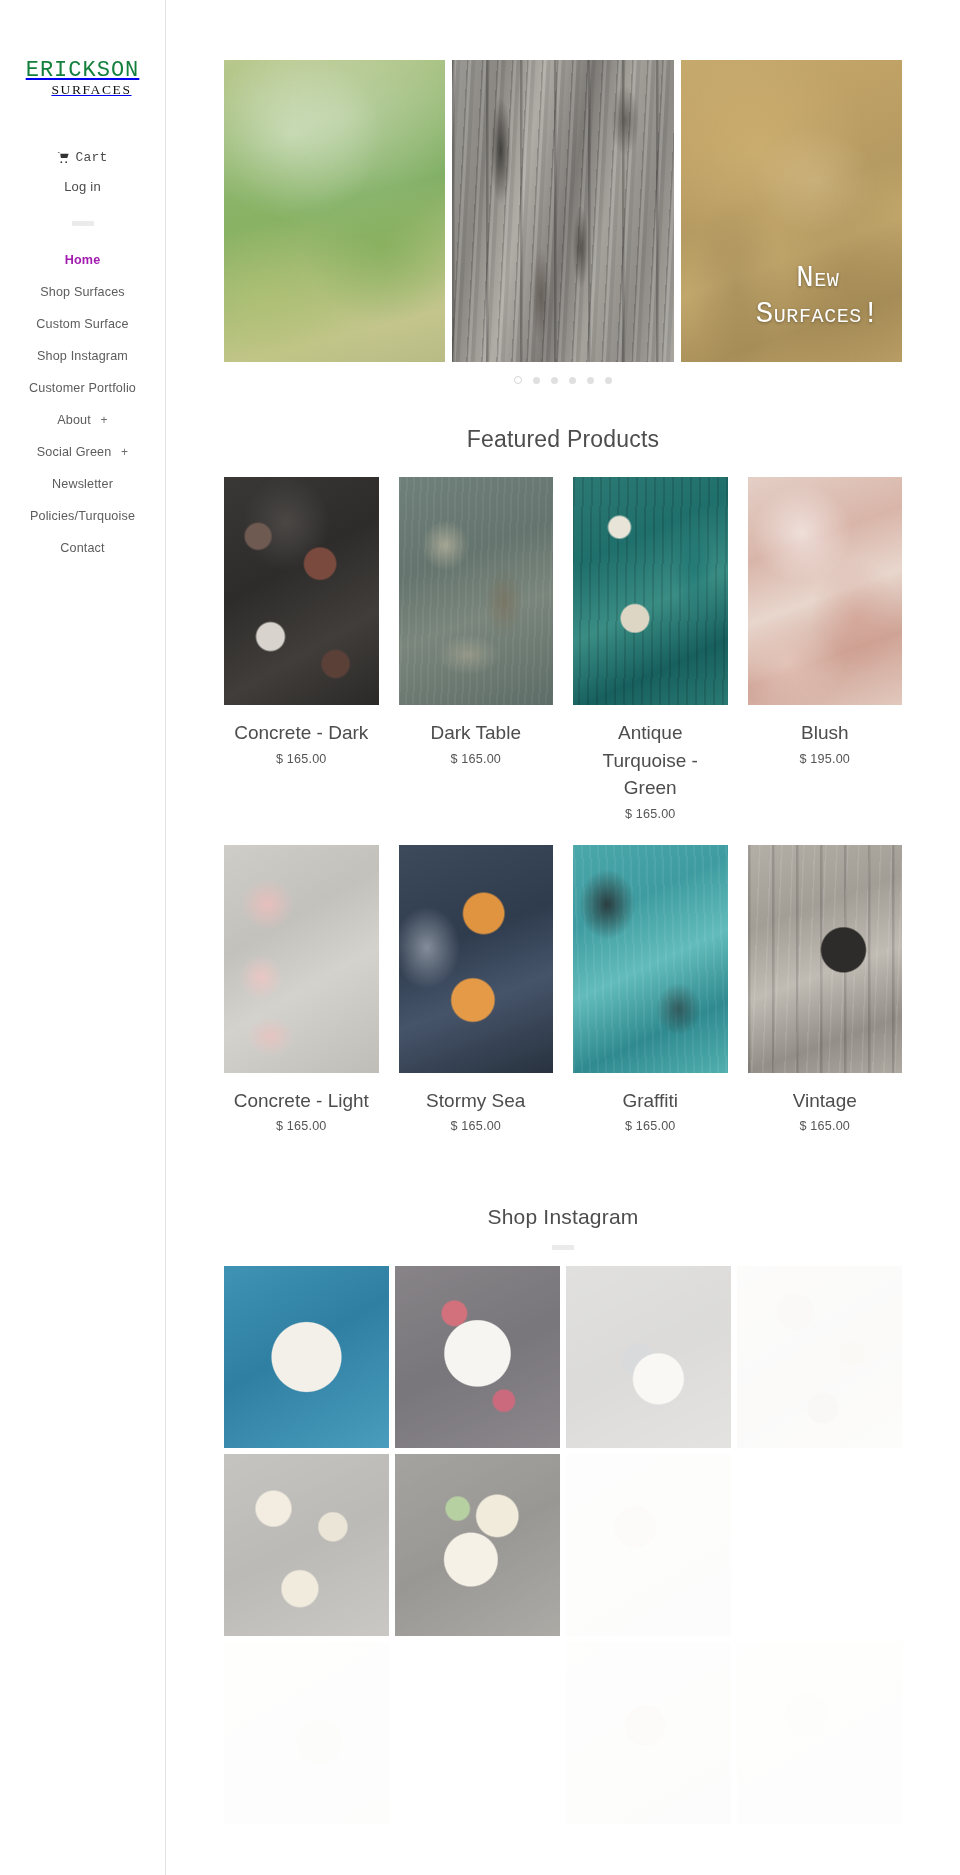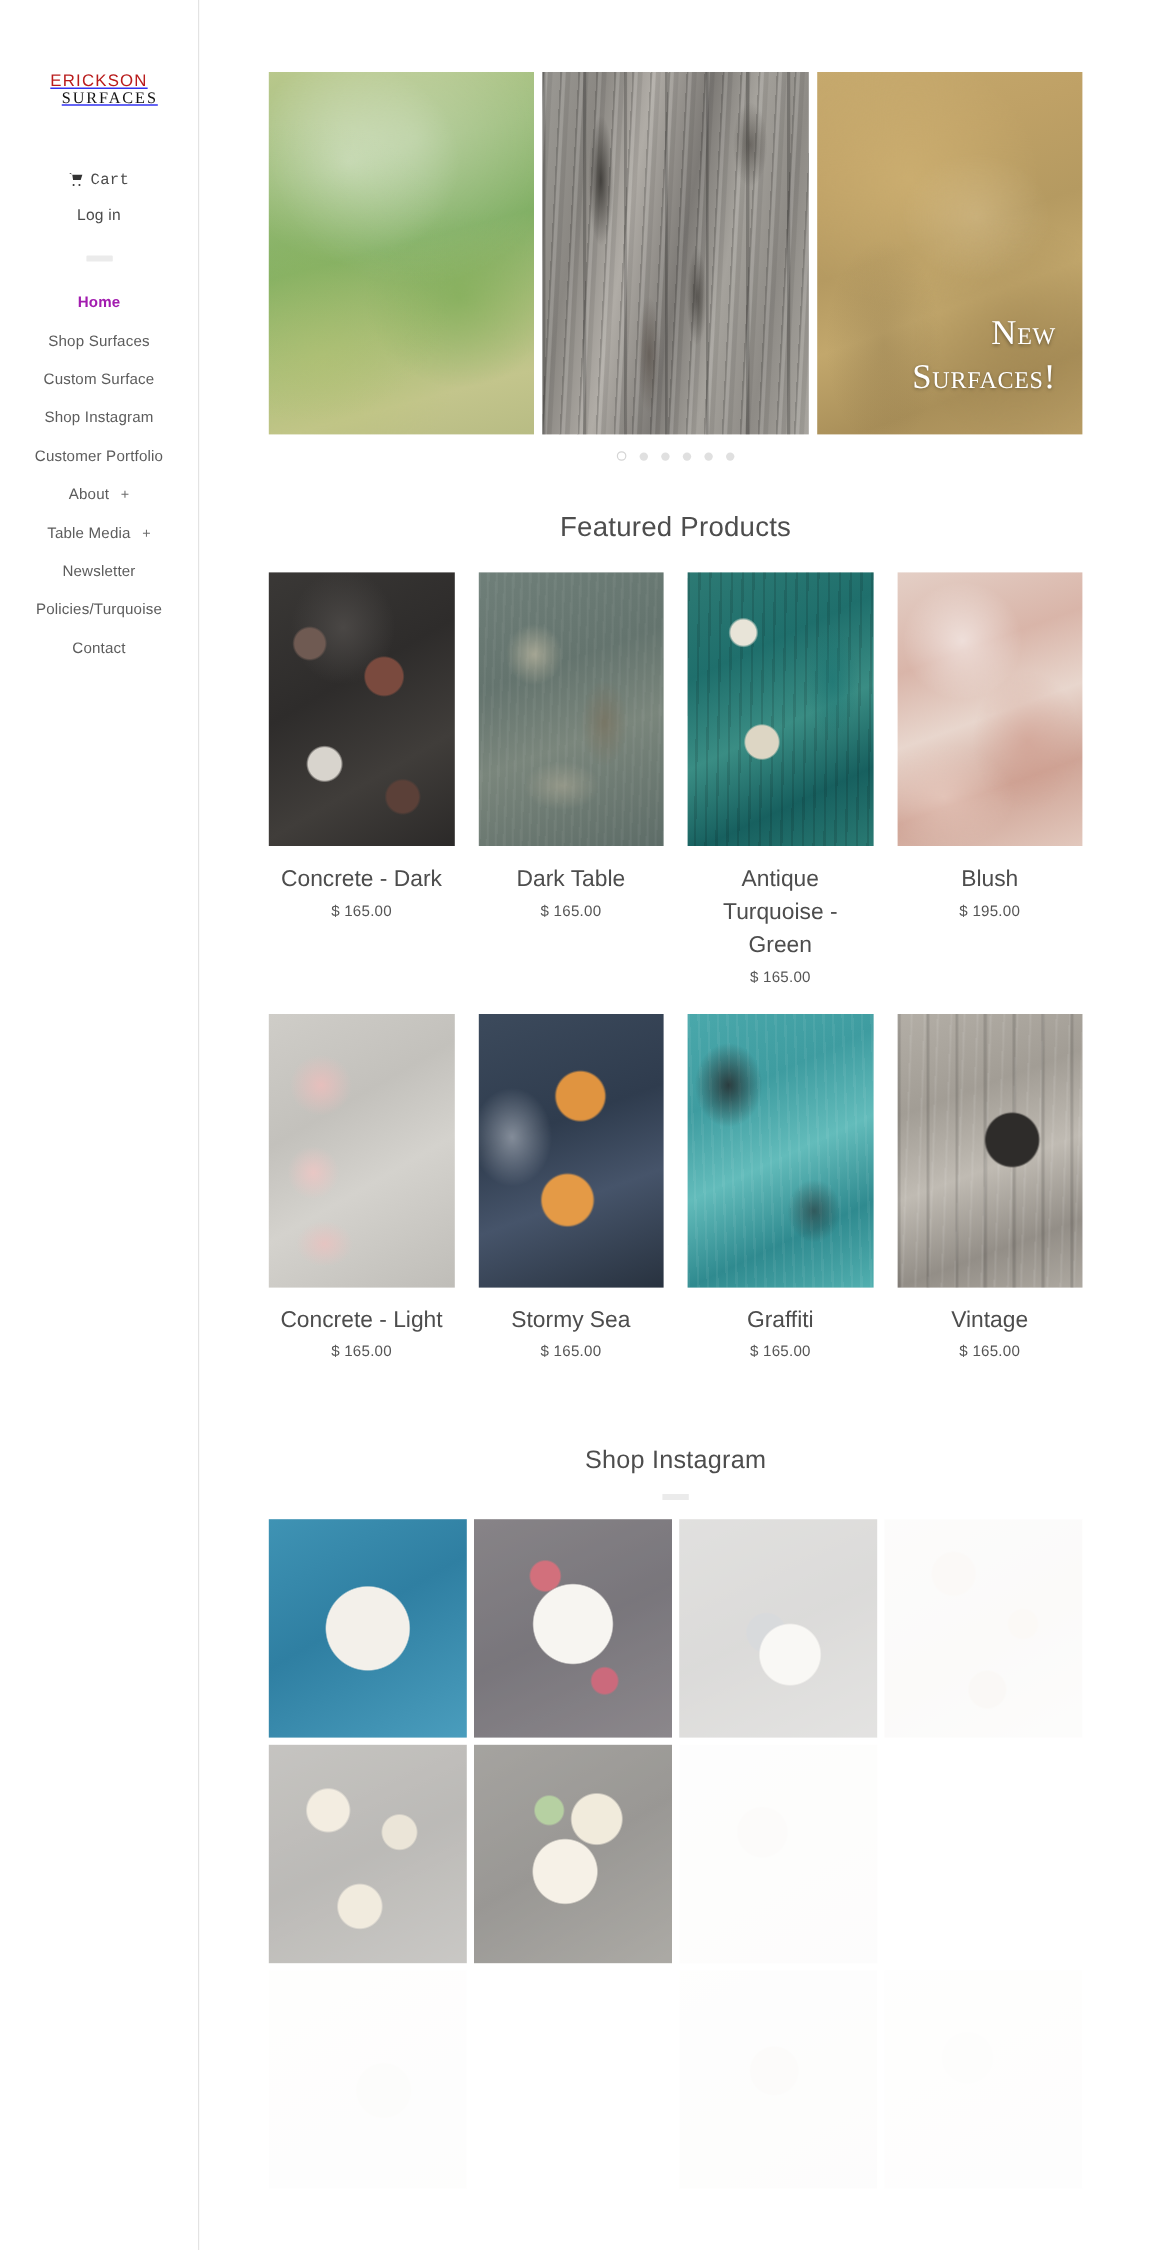--- a/index.html
+++ b/index.html
@@ -25,24 +25,24 @@
     align-items: center;
   }
   .logo {
     text-align: center;
     line-height: 1;
     margin-bottom: 46px;
     user-select: none;
   }
   .logo-main {
     display: block;
-    font-family: Liberation Sans, sans-serif;
-    font-size: 14px;
+    font-family: Liberation Mono, monospace;
+    font-size: 22px;
     letter-spacing: 1.0px;
-    color: #b91c1c;
+    color: #15803d;
     font-weight: 400;
   }
   .logo-sub {
     display: block;
     font-family: "Liberation Serif", serif;
     font-size: 13.5px;
     letter-spacing: 1.6px;
     color: #111;
     margin-top: 1px;
     padding-left: 18px;
@@ -146,23 +146,23 @@
     position:absolute; inset:0;
     background:
       radial-gradient(ellipse 40% 25% at 60% 40%, rgba(255,240,210,.18), transparent 70%),
       radial-gradient(ellipse 30% 40% at 25% 75%, rgba(110,90,55,.22), transparent 72%);
   }
 
   .slide-caption {
     position: absolute;
     right: 22px;
     bottom: 30px;
-    text-align: right;
+    text-align: center;
     color: #fff;
-    font-family: Liberation Serif, serif;
+    font-family: Liberation Mono, monospace;
     font-size: 29px;
     line-height: 1.22;
     letter-spacing: .6px;
     font-variant: small-caps;
     text-shadow: 0 1px 3px rgba(0,0,0,.35);
     z-index: 3;
   }
 
   .dots {
     display: flex;
@@ -401,21 +401,21 @@
       <a class="nav-item active" href="#"><span>Home</span></a>
       <a class="nav-item" href="#"><span>Shop Surfaces</span></a>
       <a class="nav-item" href="#"><span>Custom Surface</span></a>
       <a class="nav-item" href="#"><span>Shop Instagram</span></a>
       <a class="nav-item" href="#"><span>Customer Portfolio</span></a>
       <a class="nav-item" href="#">
         <span>About</span>
         <span class="plus">+</span>
       </a>
       <a class="nav-item" href="#">
-        <span>Table Media</span>
+        <span>Social Green</span>
         <span class="plus">+</span>
       </a>
       <a class="nav-item" href="#"><span>Newsletter</span></a>
       <a class="nav-item" href="#"><span>Policies/Turquoise</span></a>
       <a class="nav-item" href="#"><span>Contact</span></a>
     </nav>
   </aside>
 
   <main class="main">
 

